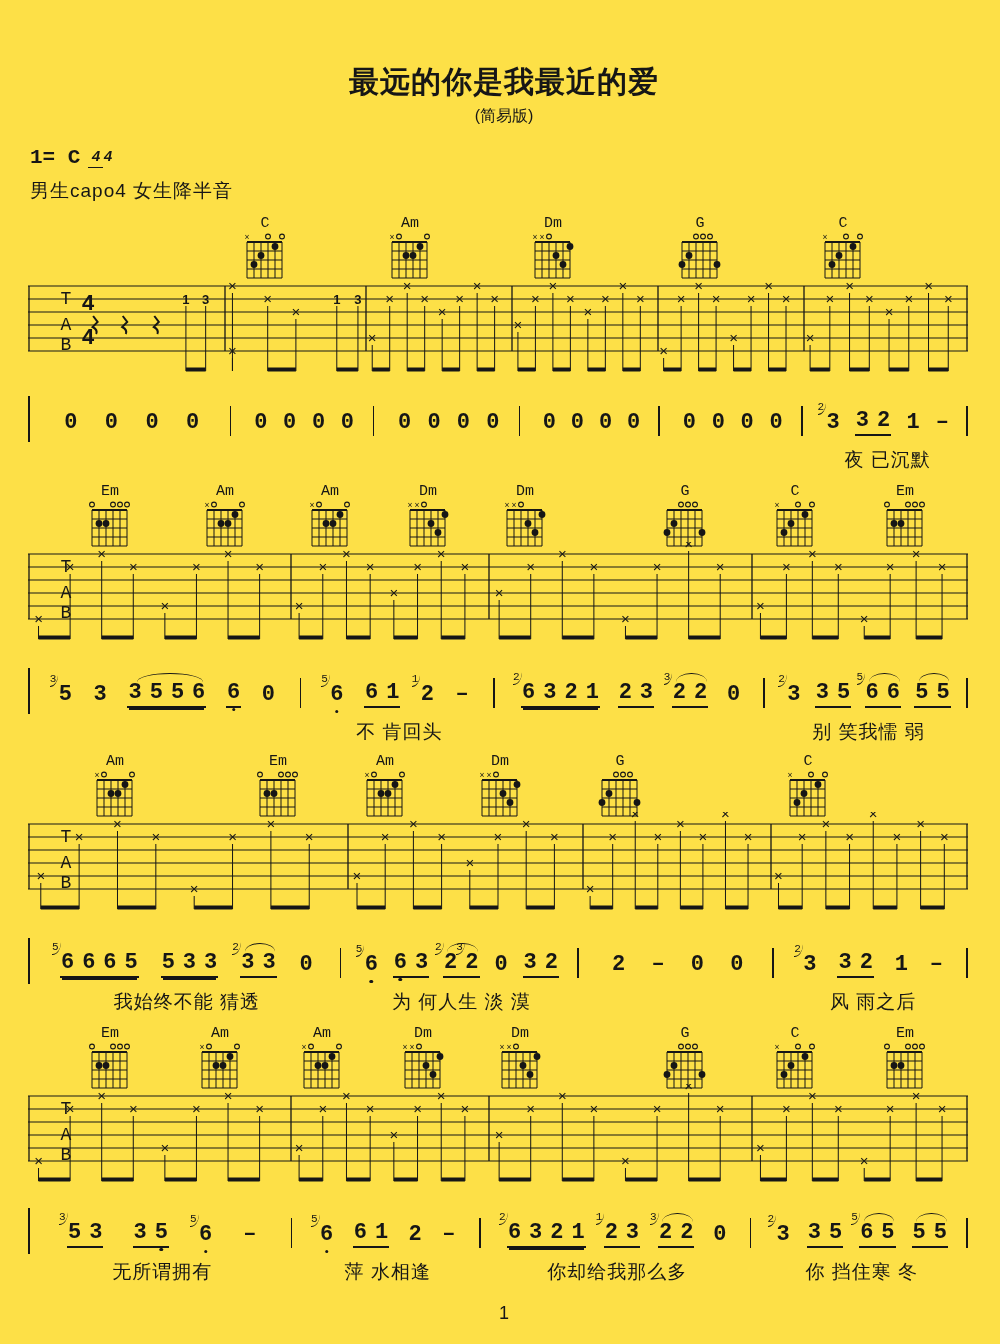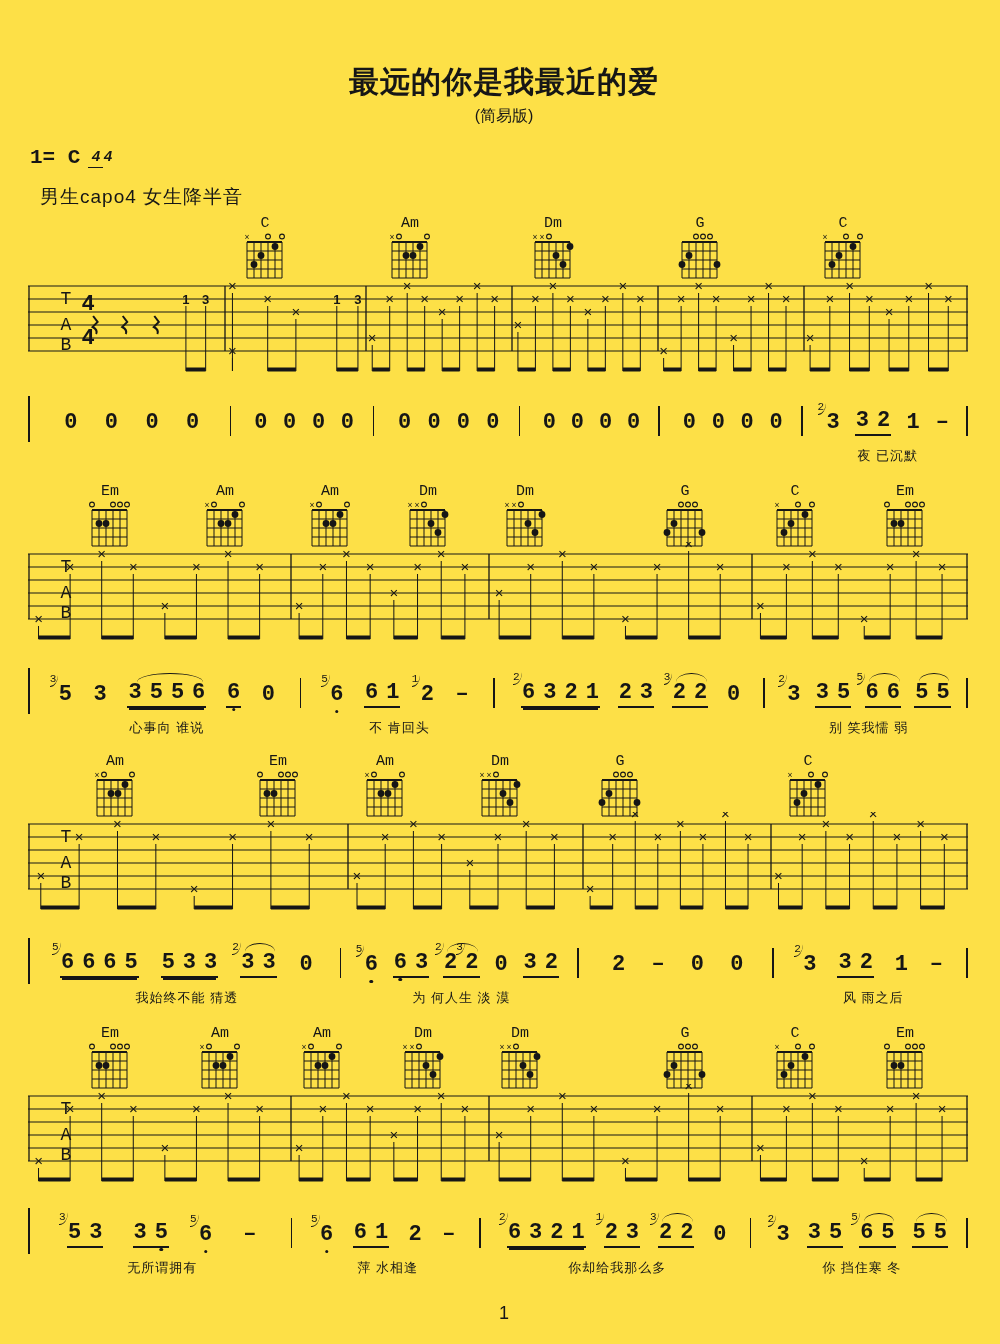--- a/index.html
+++ b/index.html
@@ -6,21 +6,21 @@
   .page{position:relative;width:1000px;height:1344px;background:#fde047;margin:0 auto;
         font-family:"Liberation Sans",sans-serif;color:#161616;overflow:hidden;padding-left:8px;}
   .title{position:absolute;top:62px;left:0;width:100%;text-align:center;
          font-size:30px;font-weight:700;letter-spacing:1px;}
   .subtitle{position:absolute;top:106px;left:0;width:100%;text-align:center;font-size:16px;}
   .keysig{position:absolute;top:146px;left:30px;font-size:21px;font-weight:600;
           font-family:"Liberation Mono","DejaVu Sans Mono",monospace;}
   .frac{display:inline-block;vertical-align:middle;text-align:center;font-size:15px;
         line-height:1.05;margin-left:8px;font-weight:700;font-style:italic;}
   .frac .top{border-bottom:1.6px solid #161616;padding:0 3px 1px;}
-  .capo{position:absolute;top:178px;left:40px;font-size:19px;letter-spacing:1px;margin-top:6px;}
+  .capo{position:absolute;top:178px;left:30px;font-size:19px;letter-spacing:1px;}
   .credits{position:absolute;top:134px;right:26px;text-align:right;font-size:19px;line-height:1.32;}
   .chordrow{position:absolute;left:0;width:1000px;height:58px;}
   .chord{position:absolute;top:0;transform:translateX(-50%);text-align:center;line-height:1;}
   .chord .cname{font-size:15px;font-family:"Liberation Mono","DejaVu Sans Mono",monospace;margin-bottom:1px;}
   .staffwrap{position:absolute;left:28px;}
   .mline{position:absolute;left:28px;width:940px;display:flex;align-items:flex-start;}
   .measure{position:relative;box-sizing:border-box;padding:2px 4px 0 10px;}
   .measure::before{content:'';position:absolute;left:0;top:8px;height:30px;width:1.6px;background:#161616;}
   .measure.first::before{top:-2px;height:46px;}
   .measure.last::after{content:'';position:absolute;right:0;top:8px;height:30px;width:1.6px;background:#161616;}
@@ -29,21 +29,21 @@
   .grp{display:flex;gap:8px;position:relative;padding:0 1px 2px 1px;}
   .grp.u1{border-bottom:2px solid #161616;}
   .grp.u2{border-bottom:2px solid #161616;box-shadow:0 4px 0 -2px #161616;}
   .grp.arc::before{content:'';position:absolute;top:-9px;left:12%;right:4%;height:8px;
         border-top:1.6px solid #161616;border-radius:50% 50% 0 0/100% 100% 0 0;}
   .note{position:relative;line-height:1;}
   .note .g{position:absolute;top:-10px;left:-9px;font-size:11px;font-weight:400;
         border-bottom:1.2px solid #161616;border-radius:0 0 100% 0;padding:0 2px 1px 0;}
   .note.ld::after{content:'';position:absolute;bottom:-7px;left:50%;transform:translateX(-50%);
         width:3.5px;height:3.5px;background:#161616;border-radius:50%;}
-  .lyric{margin-top:11px;font-size:13px;text-align:center;white-space:pre;letter-spacing:1px;min-height:20px;}
+  .lyric{margin-top:11px;font-size:19px;text-align:center;white-space:pre;letter-spacing:1px;min-height:20px;}
   .pagenum{position:absolute;bottom:20px;left:0;width:100%;text-align:center;font-size:18px;}
 </style>
 </head>
 <body>
 
 <div class="page">
   <div class="title">最远的你是我最近的爱</div>
   <div class="subtitle">(简易版)</div>
   <div class="keysig">
     <span>1= C</span><span class="frac"><span class="top">4</span><span>4</span></span>
@@ -639,21 +639,20 @@
               <span class="note">5</span>
               <span class="note">6</span>
             </span>
             <span class="grp u1">
               <span class="note ld">6</span>
             </span>
             <span class="grp">
               <span class="note">0</span>
             </span>
           </div>
-          <div class="lyric">心事向 谁说</div>
         </div>
         <div class="measure" style="flex: 0.94 1 0px;">
           <div class="notes">
             <span class="grp">
               <span class="note ld">6<span class="g">5</span></span>
             </span>
             <span class="grp u1">
               <span class="note">6</span>
               <span class="note">1</span>
             </span>

